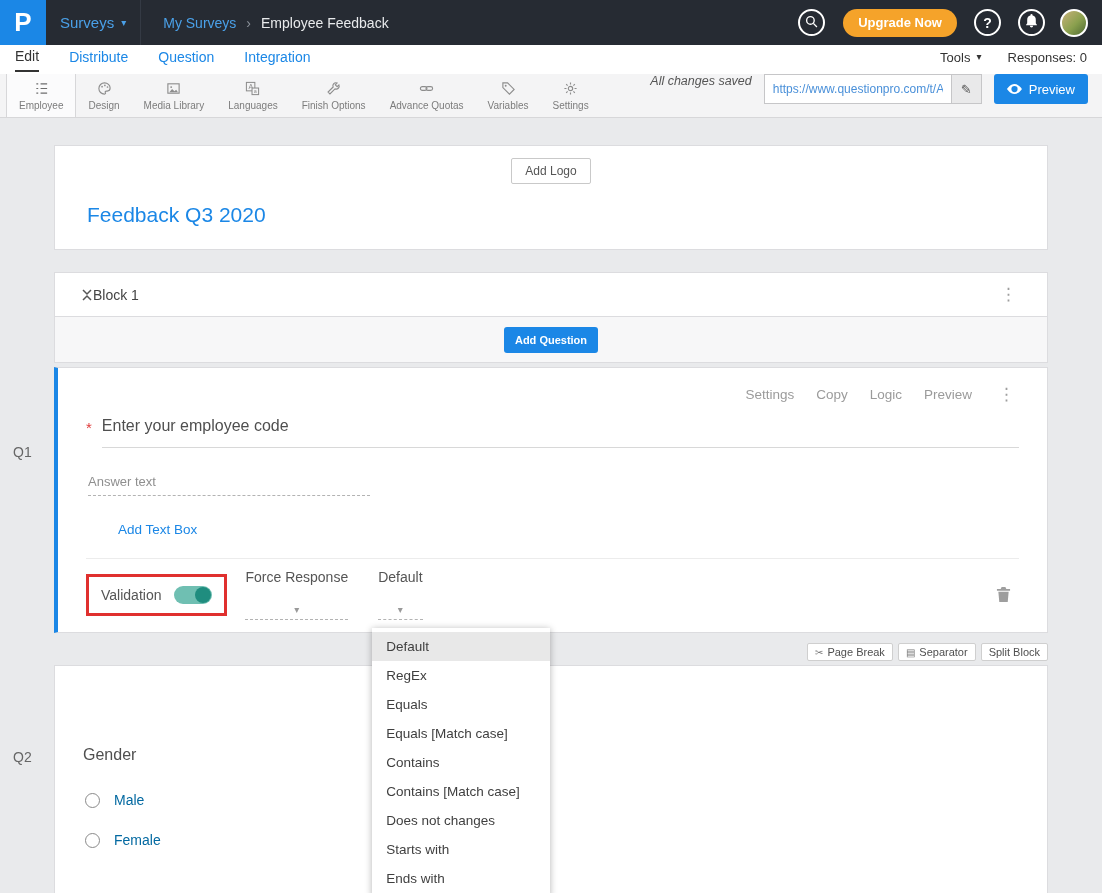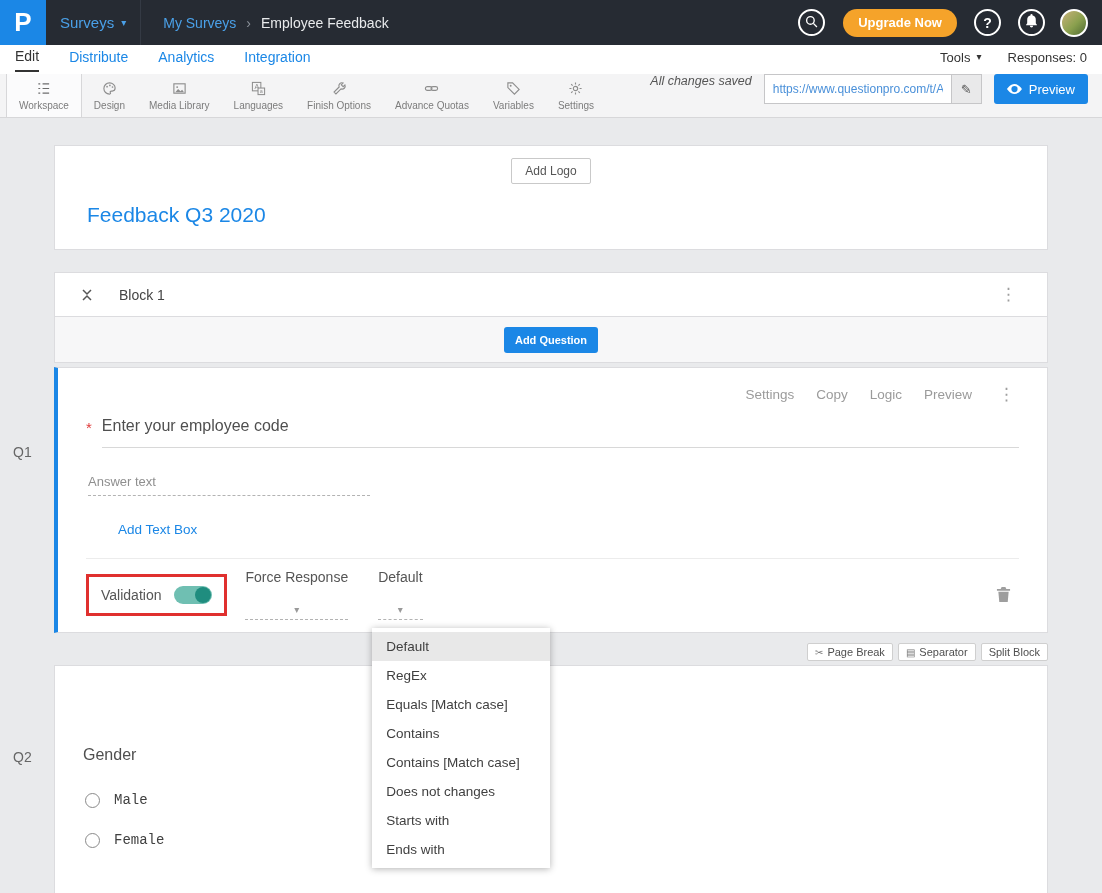--- a/index.html
+++ b/index.html
@@ -61,21 +61,21 @@
   
   .card { background:#fff; border:1px solid #dcdcdf; }
   .survey-head { margin:27px 54px 0; padding:12px 0 22px; }
   .add-logo-btn { display:block; margin:0 auto; background:#fff; border:1px solid #c9c9c9; border-radius:2px;
                   font-size:12px; color:#555; padding:5px 13px; cursor:pointer; }
   .survey-title { color:#1b87e6; font-size:21px; font-weight:normal; margin:19px 0 0 32px; }
 
   .block-card { margin:22px 54px 0; }
   .block-header { background:#fff; border:1px solid #dcdcdf; height:45px; display:flex; align-items:center; padding:0 26px; }
   .block-collapse { cursor:pointer; display:flex; align-items:center; }
-  .block-title { font-size:14px; color:#444; margin-left:26px; }
+  .block-title { font-size:14px; color:#444; }
   .dots-menu { margin-left:auto; color:#9e9e9e; font-size:17px; cursor:pointer; padding:0 4px; }
   .add-question-bar { background:#f7f7f8; border:1px solid #dcdcdf; border-top:none; height:46px;
                       display:flex; align-items:center; justify-content:center; }
   .add-question-btn { background:#1b87e6; color:#fff; border:none; border-radius:3px; font-size:11px;
                       font-weight:bold; padding:7px 11px; cursor:pointer; }
 
   
   .q-wrap { position:relative; margin:0 54px; }
   .q1-wrap { margin-top:4px; z-index:5; }
   .q-side-label { position:absolute; left:-41px; color:#666; font-size:14px; }
@@ -113,21 +113,21 @@
   .divider-row { margin:10px 54px 4px; display:flex; justify-content:flex-end; gap:5px; }
   .divider-btn { background:#fff; border:1px solid #cfcfcf; border-radius:2px; font-size:11px; color:#4f4f4f;
                  padding:2px 7px; display:flex; align-items:center; gap:4px; cursor:pointer; }
   .divider-btn .mini-icon { font-size:10px; color:#777; }
 
   
   .q2-card { background:#fff; border:1px solid #dcdcdf; padding:80px 28px 40px; height:300px; }
   .q2-title { font-size:16px; color:#4f4f4f; }
   .radio-row { margin:28px 0 0 2px; display:flex; align-items:center; gap:14px; cursor:pointer; }
   .radio-circle { width:15px; height:15px; border:1px solid #8a8a8a; border-radius:50%; background:#fff; flex:0 0 auto; }
-  .radio-label { font-size:14px; color:#404040;font-family:Liberation Mono, monospace; }
+  .radio-label { font-size:14px; color:#0369a1; }
 </style>
 </head>
 <body>
 
 <header class="topbar">
   <div class="logo-box">
     <span>P</span>
   </div>
   <div class="product-menu">
     <span>Surveys</span>
@@ -161,39 +161,39 @@
           </svg>
       </span>
     </div>
     <div class="avatar"></div>
   </div>
 </header>
 
 <nav class="tabbar">
   <span class="tab active">Edit</span>
   <span class="tab">Distribute</span>
-  <span class="tab">Analytics</span>
+  <span class="tab">Question</span>
   <span class="tab">Integration</span>
   <div class="tabbar-right">
     <span class="tools-menu">
       <span>Tools</span>
       <span class="caret">▾</span>
     </span>
     <span class="responses">Responses: 0</span>
   </div>
 </nav>
 
 <div class="toolbar">
   <div class="tool-item active">
     <span class="tool-icon">
       <svg width="15" height="15" viewBox="0 0 16 16" fill="none" stroke="#6d6d6d" stroke-width="1.3">
           <path d="M2.5 3h2M2.5 8h2M2.5 13h2M7 3h7M7 8h7M7 13h7"></path>
         </svg>
     </span>
-    <span class="tool-label">Workspace</span>
+    <span class="tool-label">Employee</span>
   </div>
   <div class="tool-item">
     <span class="tool-icon">
       <svg width="15" height="15" viewBox="0 0 16 16">
           <path d="M8 2a6 6 0 1 0 0 12c1.1 0 1.4-.9.9-1.6-.5-.8 0-1.6 1-1.6h1a3.3 3.3 0 0 0 3.1-3.3C14 4.3 11.3 2 8 2z" fill="none" stroke="#8d8d8d" stroke-width="1.2"></path>
           <circle cx="5.4" cy="6" r=".9" fill="#8d8d8d"></circle>
           <circle cx="8.4" cy="4.7" r=".9" fill="#8d8d8d"></circle>
           <circle cx="11.2" cy="6.4" r=".9" fill="#8d8d8d"></circle>
         </svg>
     </span>
@@ -327,20 +327,21 @@
         <span class="select-caret">▾</span>
       </div>
       <div class="sel-default-wrap">
         <div class="select-ctrl">
           <span>Default</span>
           <span class="select-caret">▾</span>
         </div>
         <div class="vdropdown">
           <div class="vd-item selected">Default</div>
           <div class="vd-item">RegEx</div>
+          <div class="vd-item">Equals</div>
           <div class="vd-item">Equals [Match case]</div>
           <div class="vd-item">Contains</div>
           <div class="vd-item">Contains [Match case]</div>
           <div class="vd-item">Does not changes</div>
           <div class="vd-item">Starts with</div>
           <div class="vd-item">Ends with</div>
         </div>
       </div>
       <span class="trash-btn">
         <svg width="15" height="17" viewBox="0 0 16 18">

